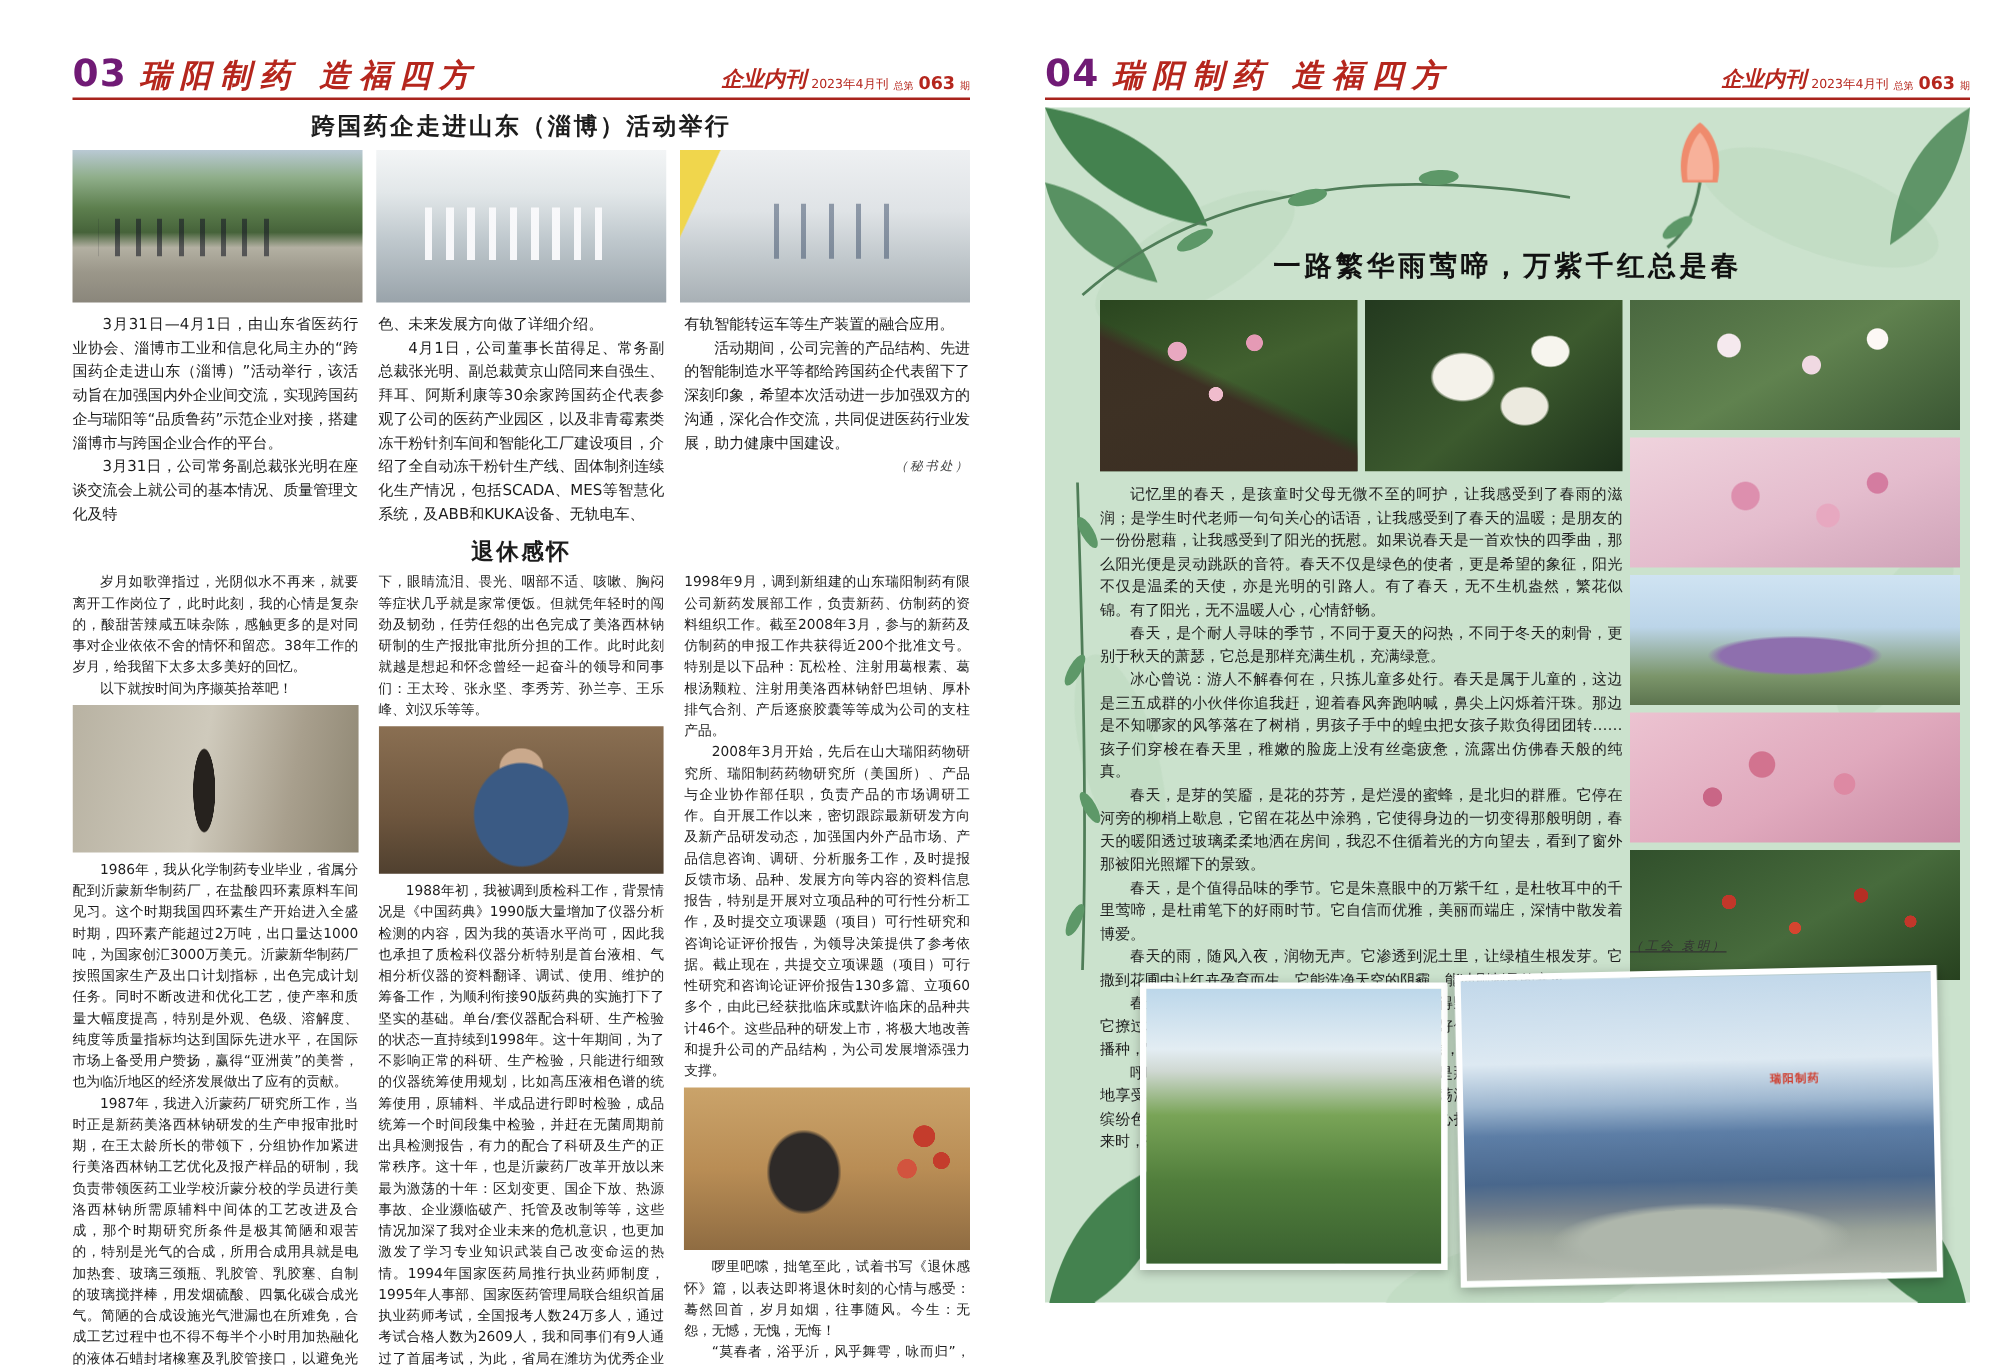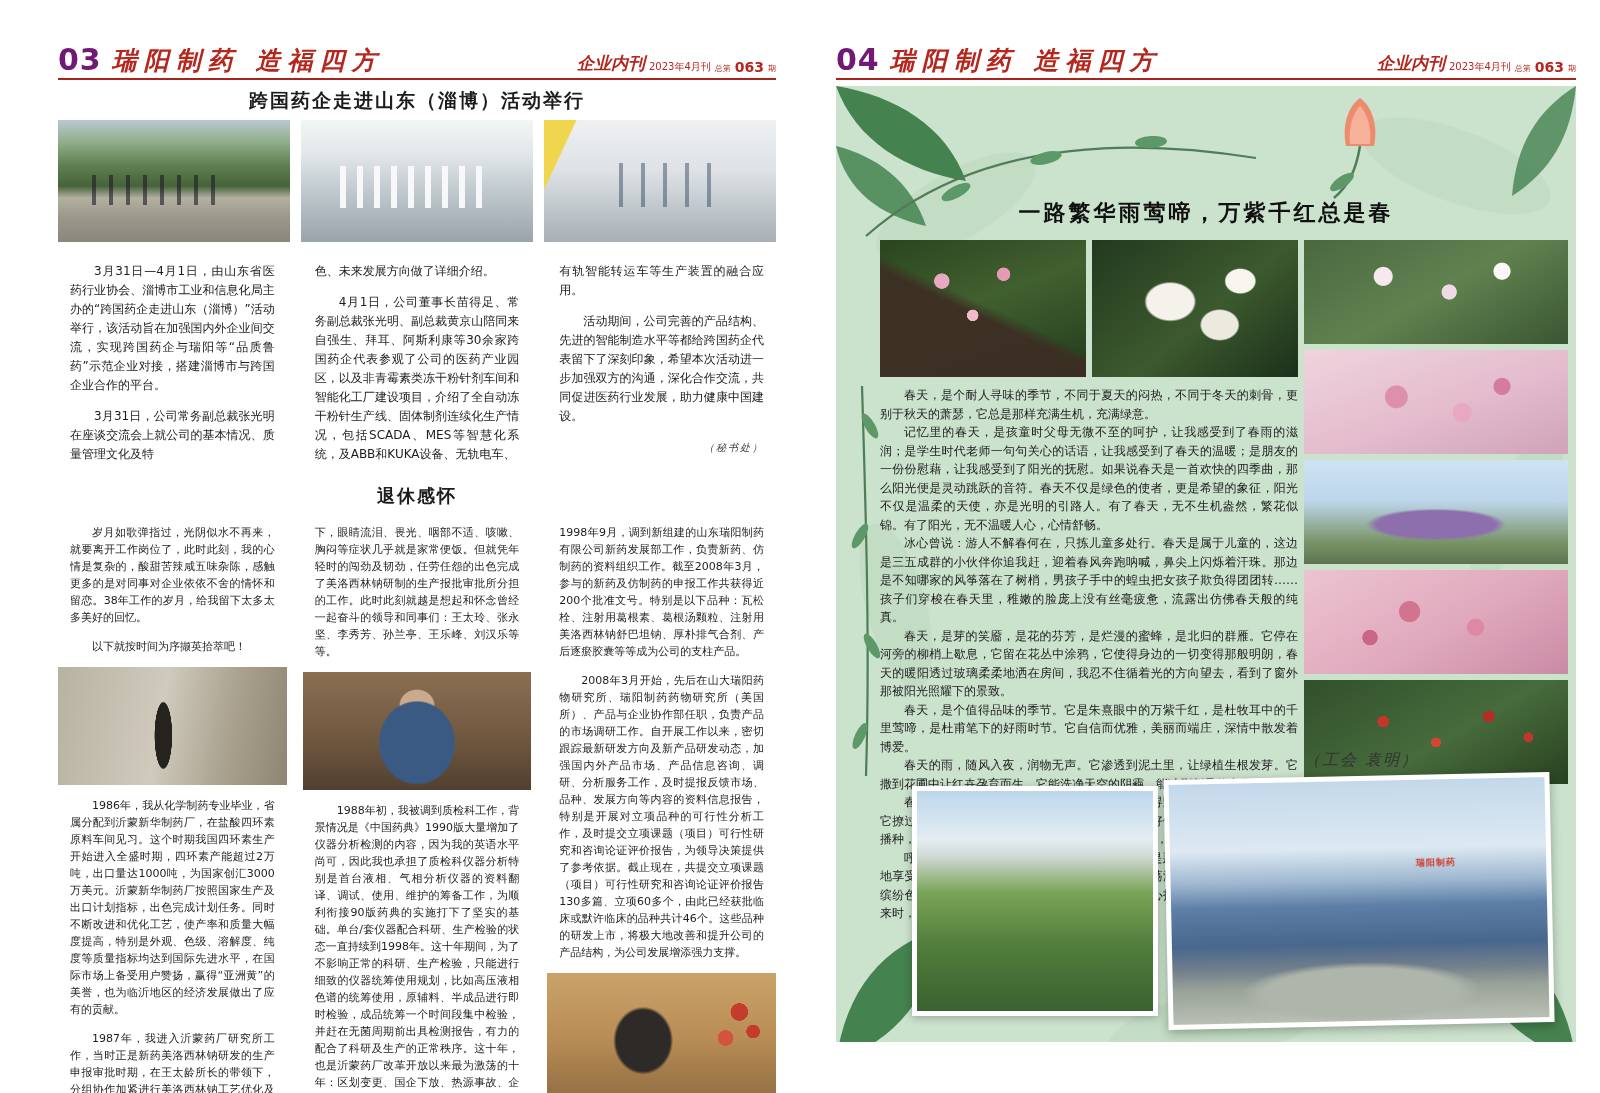--- a/index.html
+++ b/index.html
@@ -19,21 +19,21 @@
   .issue .idate{font-size:10px;padding-bottom:1px;}
   .issue .ismall{font-size:8px;padding-bottom:1px;}
   .issue .ino{font-size:14px;font-weight:bold;}
 
   
   .atitle{text-align:center;font-weight:bold;font-size:19px;letter-spacing:2px;margin:8px 0 4px 0;}
   .cols{display:flex;gap:16px;}
   .col{flex:1;min-width:0;text-align:justify;}
   .art1 .col{font-size:12px;line-height:19px;}
   .art2 .col{font-size:11px;line-height:17px;height:655px;overflow:hidden;}
-  .col p{margin:12px;}
+  .col p{margin:0;}
   .ind{text-indent:2em;}
   .byline{text-align:right;color:#444;font-size:10px;font-family:"DejaVu Serif",serif;
           font-style:italic;margin-top:10px;letter-spacing:2px;}
 
   
   .ph{background-repeat:no-repeat;}
   .prow{display:flex;gap:11px;margin-top:6px;}
   .prow .ph{flex:1;height:122px;}
   .ph-outdoor{background-image:
       repeating-linear-gradient(90deg,rgba(25,28,38,0) 0 13px,rgba(25,28,38,.6) 13px 17px),
@@ -101,22 +101,22 @@
       radial-gradient(circle 8px at 25% 65%,#c96686 92%,rgba(0,0,0,0)),
       linear-gradient(150deg,#ecc3d1 0%,#e0a9bd 55%,#c98ba4 100%);}
   .ph-r5{background-image:
       radial-gradient(circle 6px at 30% 40%,#c2372a 94%,rgba(0,0,0,0)),
       radial-gradient(circle 5px at 50% 60%,#d5452f 94%,rgba(0,0,0,0)),
       radial-gradient(circle 6px at 70% 35%,#b52e24 94%,rgba(0,0,0,0)),
       radial-gradient(circle 5px at 85% 55%,#c2372a 94%,rgba(0,0,0,0)),
       linear-gradient(150deg,#31502c 0%,#476b3c 55%,#27411f 100%);}
   .p4-body{position:absolute;left:44px;top:300px;width:418px;font-size:12px;line-height:18.5px;text-align:justify;}
   .p4-body p{margin:0;text-indent:2em;}
-  .p4-byline{position:absolute;left:468px;top:664px;width:190px;color:#333;font-size:16px;
-             font-family:"DejaVu Serif",serif;font-style:italic;letter-spacing:2px;}
+  .p4-byline{position:absolute;left:468px;top:664px;width:190px;color:#333;font-size:10px;
+             font-family:"DejaVu Serif",serif;font-style:italic;letter-spacing:2px;text-decoration:underline;}
   .p4-photoL{position:absolute;left:76px;top:700px;width:246px;height:230px;border:5px solid #fff;
              box-shadow:0 2px 8px rgba(0,0,0,.25);box-sizing:border-box;background-image:
       linear-gradient(180deg,#bcd7ea 0%,#e3edf3 22%,#cfd8d2 30%,#79a457 46%,#517e3c 70%,#3a6130 100%);}
   .p4-photoR{position:absolute;left:330px;top:690px;width:386px;height:250px;border:5px solid #fff;
              transform:rotate(-1.2deg);box-shadow:0 3px 10px rgba(0,0,0,.3);box-sizing:border-box;
              background-image:
       radial-gradient(ellipse 120px 30px at 50% 88%,#aeb6ab 80%,rgba(0,0,0,0)),
       linear-gradient(180deg,#c2d8ea 0%,#dde9f2 28%,#9db6cf 42%,#5d7ea6 52%,#49678c 68%,#73808c 78%,#9aa399 86%,#b9bfb4 100%);}
   .bsign{position:absolute;right:24%;top:32%;color:#d03a2a;font-size:9px;font-weight:bold;letter-spacing:1px;}
 </style>
@@ -254,22 +254,22 @@
 
       <div class="p4-stack">
         <div class="ph ph-r1"></div>
         <div class="ph ph-r2"></div>
         <div class="ph ph-r3"></div>
         <div class="ph ph-r4"></div>
         <div class="ph ph-r5"></div>
       </div>
 
       <div class="p4-body">
+        <p>记忆里的春天，是孩童时父母无微不至的呵护，让我感受到了春雨的滋润；是学生时代老师一句句关心的话语，让我感受到了春天的温暖；是朋友的一份份慰藉，让我感受到了阳光的抚慰。如果说春天是一首欢快的四季曲，那么阳光便是灵动跳跃的音符。春天不仅是绿色的使者，更是希望的象征，阳光不仅是温柔的天使，亦是光明的引路人。有了春天，无不生机盎然，繁花似锦。有了阳光，无不温暖人心，心情舒畅。</p>
         <p>春天，是个耐人寻味的季节，不同于夏天的闷热，不同于冬天的刺骨，更别于秋天的萧瑟，它总是那样充满生机，充满绿意。</p>
-        <p>记忆里的春天，是孩童时父母无微不至的呵护，让我感受到了春雨的滋润；是学生时代老师一句句关心的话语，让我感受到了春天的温暖；是朋友的一份份慰藉，让我感受到了阳光的抚慰。如果说春天是一首欢快的四季曲，那么阳光便是灵动跳跃的音符。春天不仅是绿色的使者，更是希望的象征，阳光不仅是温柔的天使，亦是光明的引路人。有了春天，无不生机盎然，繁花似锦。有了阳光，无不温暖人心，心情舒畅。</p>
         <p>冰心曾说：游人不解春何在，只拣儿童多处行。春天是属于儿童的，这边是三五成群的小伙伴你追我赶，迎着春风奔跑呐喊，鼻尖上闪烁着汗珠。那边是不知哪家的风筝落在了树梢，男孩子手中的蝗虫把女孩子欺负得团团转……孩子们穿梭在春天里，稚嫩的脸庞上没有丝毫疲惫，流露出仿佛春天般的纯真。</p>
         <p>春天，是芽的笑靥，是花的芬芳，是烂漫的蜜蜂，是北归的群雁。它停在河旁的柳梢上歇息，它留在花丛中涂鸦，它使得身边的一切变得那般明朗，春天的暖阳透过玻璃柔柔地洒在房间，我忍不住循着光的方向望去，看到了窗外那被阳光照耀下的景致。</p>
         <p>春天，是个值得品味的季节。它是朱熹眼中的万紫千红，是杜牧耳中的千里莺啼，是杜甫笔下的好雨时节。它自信而优雅，美丽而端庄，深情中散发着博爱。</p>
         <p>春天的雨，随风入夜，润物无声。它渗透到泥土里，让绿植生根发芽。它撒到花圃中让红卉孕育而生，它能洗净天空的阴霾，能冲刷刺骨的寒风。</p>
         <p>春天的风，它惹得桃花笑，撩得梨花开；它吹得野草又生，它十里柔情；它撩过杨柳，它拂过槐榆；它犹如多情的少女，它好似造物的精灵；它把希望播种，它把生灵唤醒；它坦坦荡荡描绘着七彩的画卷，它是三月的春风。</p>
         <p>呼吸着清新的空气，倾听着万物的复苏，眼中是那一派耀眼的景色，贪婪地享受着春天的味道。我爱这绵绵的春雨，我爱这荡漾的春风，我爱这春天里缤纷色彩的视觉冲击。春天的我，要重装上阵，决心拒绝平庸，在这个春天到来时，变得无所畏惧，继往开来！</p>
       </div>
 
       <div class="p4-byline">（工会 袁明）</div>
 

